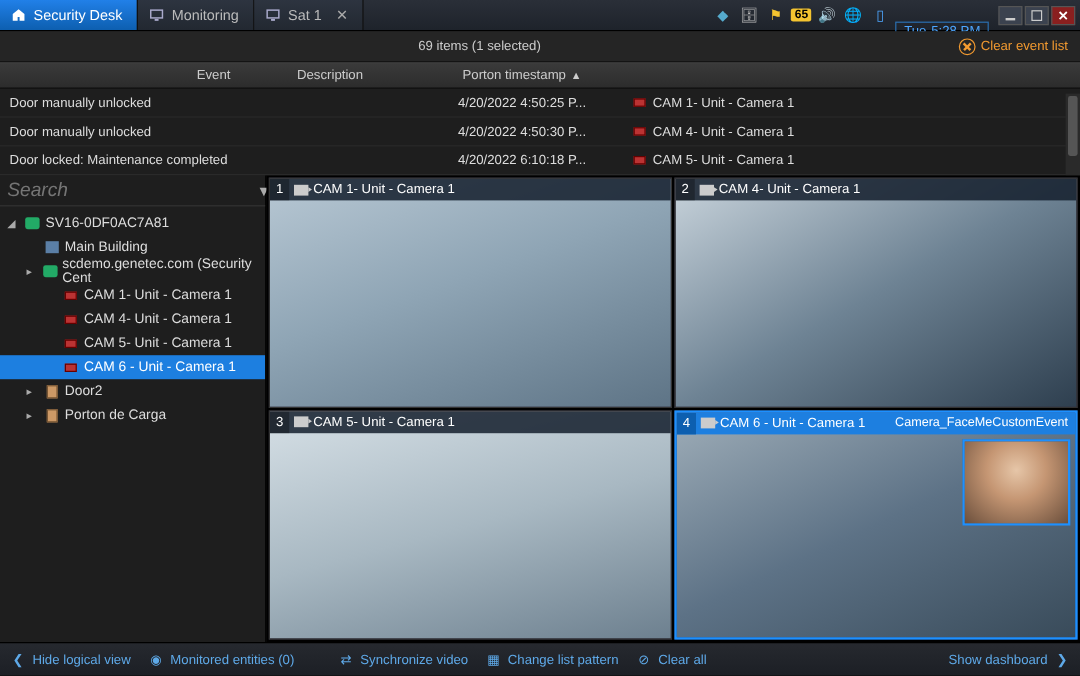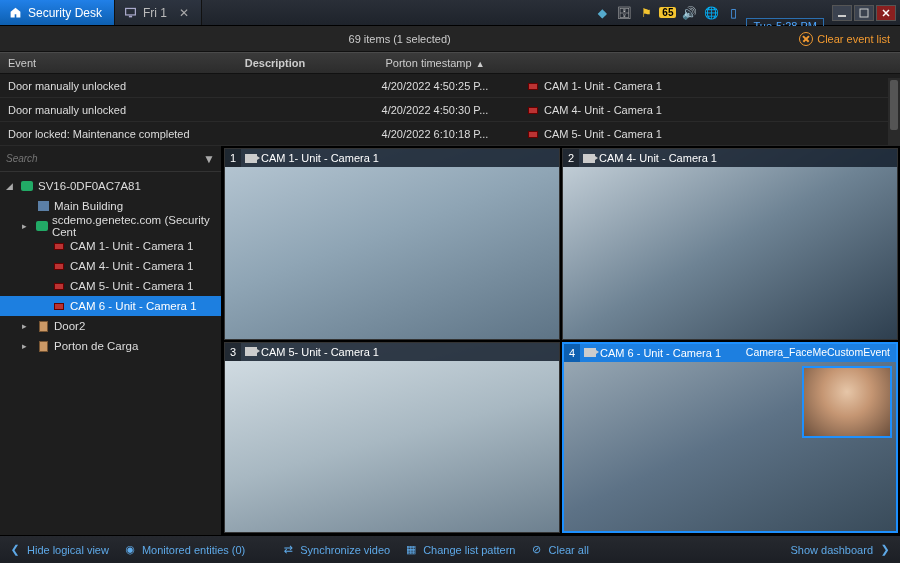--- a/index.html
+++ b/index.html
@@ -25,34 +25,34 @@
 .clear-btn { color: #f29a30; display: flex; align-items: center; gap: 4px; padding-right: 10px; }
 .clear-btn .shield { width: 14px; height: 14px; border: 1.5px solid #f29a30; border-radius: 50%; position: relative; }
 .clear-btn .shield::after { content:""; position:absolute; left:2px; top:5px; width:8px; height:1.5px; background:#f29a30; transform:rotate(45deg); }
 .clear-btn .shield::before { content:""; position:absolute; left:2px; top:5px; width:8px; height:1.5px; background:#f29a30; transform:rotate(-45deg); }
 
 
 .event-table { background: #1e1e1e; }
 .et-head { display: flex; align-items: center; height: 22px; background: linear-gradient(#3a3a3a,#2c2c2c); border-top:1px solid #4a4a4a; border-bottom: 1px solid #111; font-size: 11px; color: #ccc; }
 .et-head .col, .et-row .col { padding: 0 8px; }
 .col.event { width: 200px; }
-.col.desc { width: 150px; font-weight: bold; }
+.col.desc { width: 150px; }
 .col.ts { width: 170px; text-align: center; }
 .col.src { flex: 1; }
 .et-row { display: flex; align-items: center; height: 24px; border-bottom: 1px solid #2a2a2a; font-size: 11px; color: #ddd; }
 .src-icon { width: 10px; height: 7px; background: #b33; display:inline-block; margin-right:6px; border:1px solid #600; }
 .sort-arrow { font-size: 9px; margin-left: 4px; }
 
 
 .main { flex: 1; display: flex; min-height: 0; }
 
 
 .sidebar { width: 222px; background: #1e1e1e; display: flex; flex-direction: column; border-right: 1px solid #000; }
 .search-row { display: flex; align-items: center; height: 26px; border-bottom: 1px solid #333; padding: 0 6px; }
-.search-row input { flex: 1; background: transparent; border: none; color: #888; font-size: 10px; font-style: italic; outline: none; }
+.search-row input { flex: 1; background: transparent; border: none; color: #888; font-size: 16px; font-style: italic; outline: none; }
 .filter-icon { color: #aaa; font-size: 12px; }
 .tree { flex: 1; overflow: auto; padding-top: 4px; }
 .tree-item { display: flex; align-items: center; height: 20px; padding-left: 6px; gap: 4px; font-size: 11.5px; color: #ddd; cursor: default; }
 .tree-item.indent1 { padding-left: 22px; }
 .tree-item.indent2 { padding-left: 38px; }
 .tree-item.sel { background: #1d7fe0; color: #fff; }
 .expander { width: 10px; color: #aaa; font-size: 9px; }
 .titem-icon { width: 14px; height: 12px; display: inline-flex; align-items: center; justify-content: center; }
 .cam-icon-mini { width: 10px; height: 7px; background: #b33; border:1px solid #600; }
 .bldg-icon { width: 11px; height: 10px; background: #5b7fa6; }
@@ -104,21 +104,30 @@
       </span>
     <span>Security Desk</span>
   </div>
   <div class="tab">
     <span class="tab-icon">
         <svg width="13" height="13" viewBox="0 0 16 16">
           <rect x="2" y="3" width="12" height="8" fill="none" stroke="#aac" stroke-width="1.5"></rect>
           <rect x="6" y="12" width="4" height="2" fill="#aac"></rect>
         </svg>
       </span>
-    <span>Fri 1</span>
+    <span>Monitoring</span>
+  </div>
+  <div class="tab">
+    <span class="tab-icon">
+        <svg width="13" height="13" viewBox="0 0 16 16">
+          <rect x="2" y="3" width="12" height="8" fill="none" stroke="#aac" stroke-width="1.5"></rect>
+          <rect x="6" y="12" width="4" height="2" fill="#aac"></rect>
+        </svg>
+      </span>
+    <span>Sat 1</span>
     <span class="tab-close">✕</span>
   </div>
 
   <div class="titlebar-right">
     <span class="tray-icon" style="color:#5ac">◆</span>
     <span class="tray-icon" style="color:#bbb">🗄</span>
     <span class="tray-icon" style="color:#f4c430">⚑</span>
     <span class="tray-badge">65</span>
     <span class="tray-icon" style="color:#4da6ff">🔊</span>
     <span class="tray-icon" style="color:#4da6ff">🌐</span>
@@ -150,21 +159,21 @@
 <div class="eventbar">
   <div class="status">69 items (1 selected)</div>
   <div class="clear-btn">
     <span class="shield"></span>
     <span>Clear event list</span>
   </div>
 </div>
 
 <div class="event-table et-wrapper">
   <div class="et-head">
-    <div class="col event" style="text-align:left">Event</div>
+    <div class="col event" style="text-align:right">Event</div>
     <div class="col desc" style="text-align:center">Description</div>
     <div class="col ts" style="text-align:center"><span>Porton timestamp</span><span class="sort-arrow">▲</span></div>
   </div>
   <div id="et-rows">
       <div class="et-row">
         <div class="col event">Door manually unlocked</div>
         <div class="col desc"></div>
         <div class="col ts">4/20/2022 4:50:25 P...</div>
         <div class="col src"><span class="src-icon"></span>CAM 1- Unit - Camera 1</div>
       </div>

